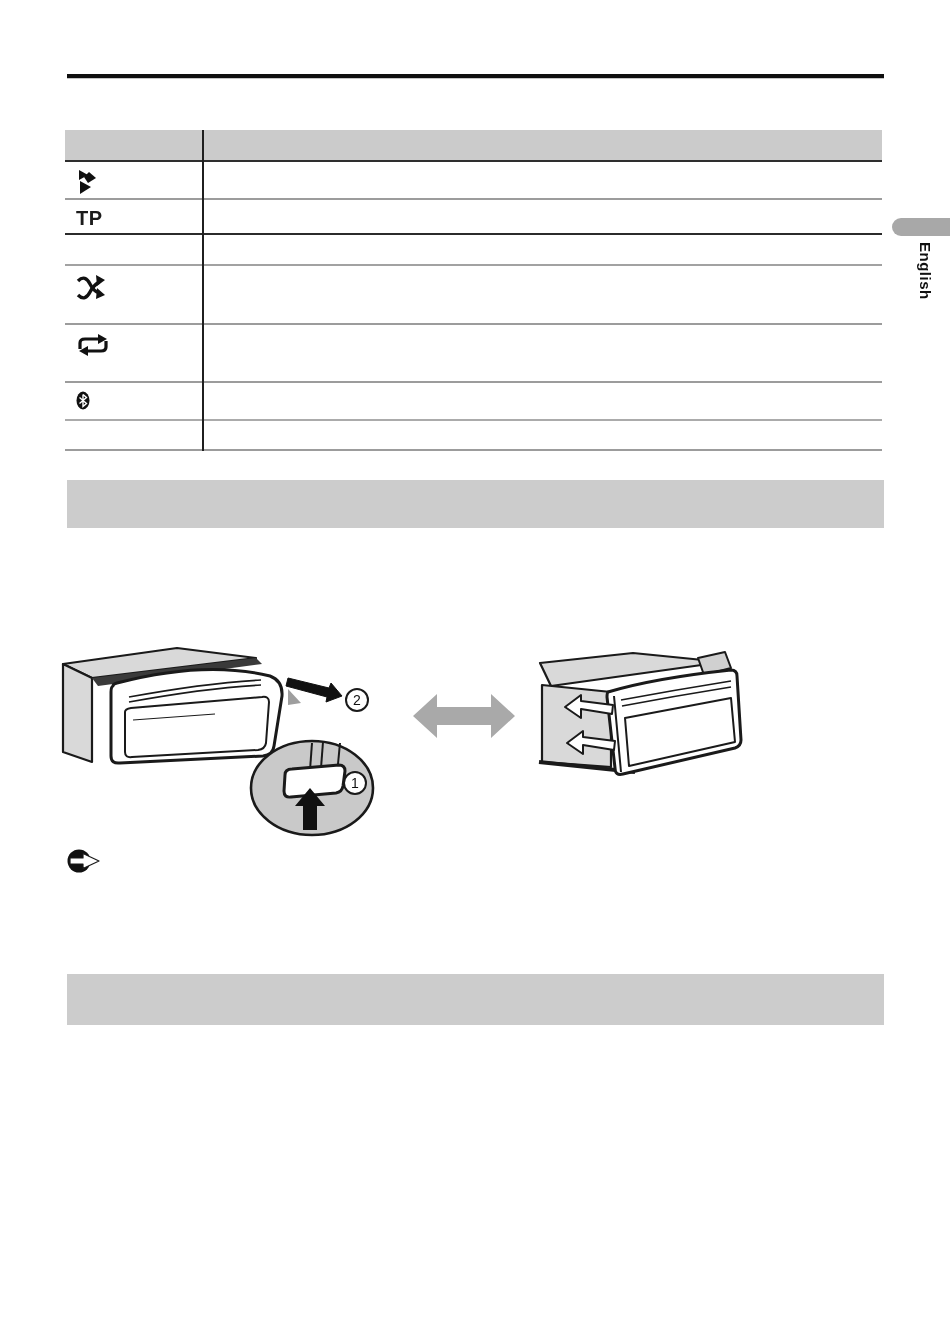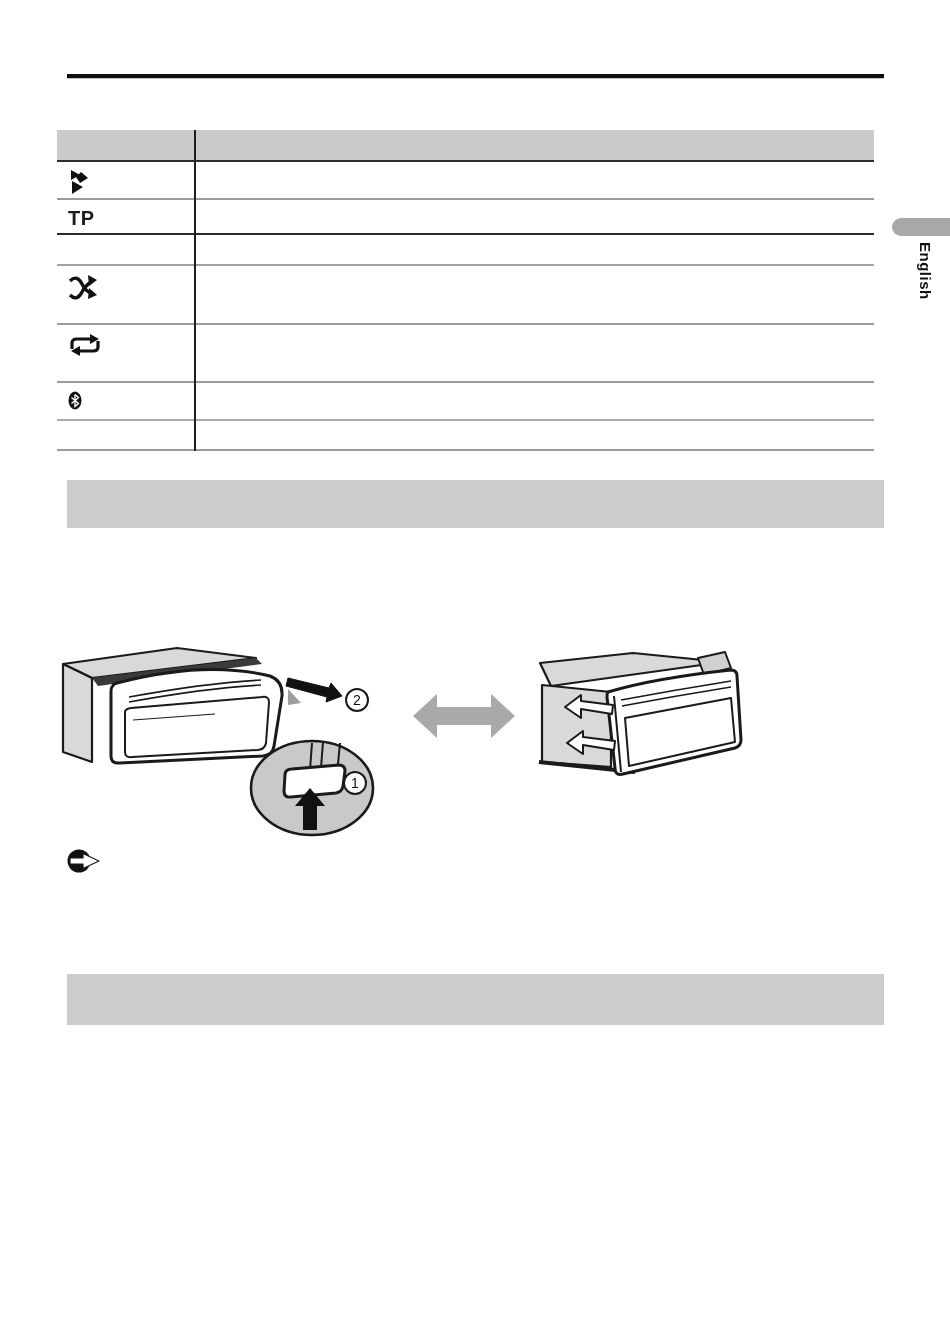--- a/index.html
+++ b/index.html
@@ -3,21 +3,21 @@
 <meta charset="utf-8">
 <style>
   * { margin:0; padding:0; box-sizing:border-box; }
   body { background:#fff; font-family:"Liberation Sans", sans-serif; }
   .page { position:relative; width:950px; height:1339px; background:#ffffff; overflow:hidden; }
 
   .top-rule { position:absolute; left:67px; top:74px; width:817px; height:4px;
               background:#0f0f0f; box-shadow:0 1px 0 #c4c4c4; }
 
   
-  .indicator-table { position:absolute; left:57px; top:130px; width:817px; }
+  .indicator-table { position:absolute; left:65px; top:130px; width:817px; }
   .itable-divider { position:absolute; left:137px; top:0; width:2px; height:100%; background:#1f1f1f; }
   .itable-row { display:flex; align-items:flex-start; }
   .itable-row.header { height:32px; background:#cbcbcb; border-bottom:2px solid #2e2e2e; }
   .r1 { height:38px; border-bottom:2px solid #9c9c9c; }
   .r2 { height:35px; border-bottom:2px solid #2b2b2b; }
   .r3 { height:31px; border-bottom:2px solid #a2a2a2; }
   .r4 { height:59px; border-bottom:2px solid #9c9c9c; }
   .r5 { height:58px; border-bottom:2px solid #9c9c9c; }
   .r6 { height:38px; border-bottom:2px solid #ababab; }
   .r7 { height:30px; border-bottom:2px solid #9c9c9c; }

